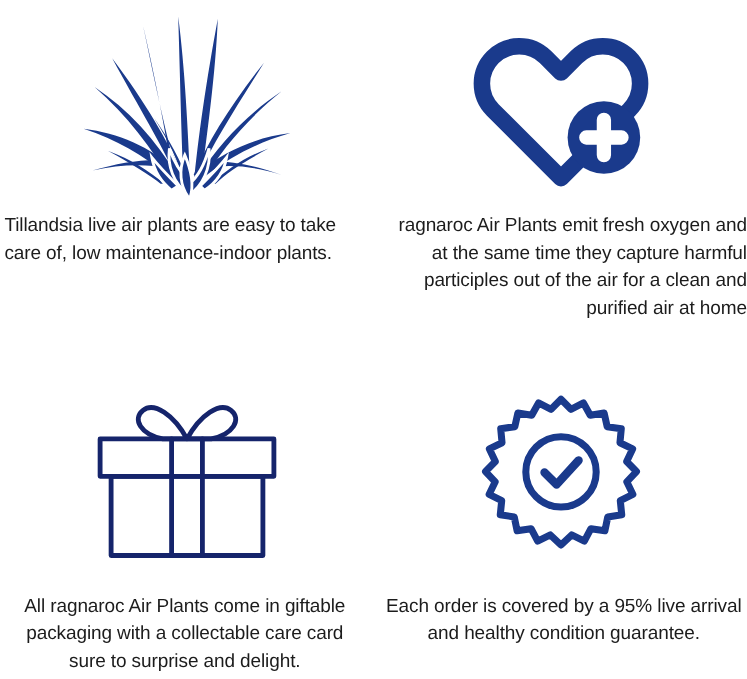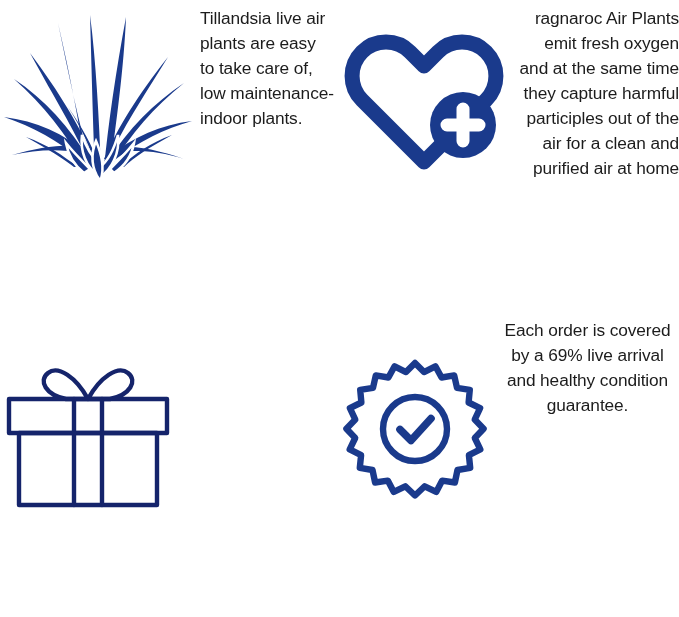--- a/index.html
+++ b/index.html
@@ -17,21 +17,21 @@
   .grid {
     width: 679px;
     height: 617px;
     display: grid;
     grid-template-columns: 340px 339px;
     grid-template-rows: 308px 309px;
   }
   .panel {
     position: relative;
     display: flex;
-    flex-direction: row;
+    flex-direction: column;
     box-sizing: border-box;
   }
   
   .icon-wrap {
     display: flex;
     align-items: center;
     justify-content: center;
   }
   .panel-plant .icon-wrap   { height: 182px; padding-top: 4px; }
   .panel-heart .icon-wrap   { height: 182px; padding-top: 4px; }
@@ -132,33 +132,34 @@
           <rect x="9" y="42" width="158" height="34"></rect>
 
           <path d="M74 42 L74 76 M102 42 L102 76"></path>
 
           <rect x="19" y="76" width="138" height="72"></rect>
 
           <path d="M74 76 L74 148 M102 76 L102 148"></path>
         </g>
       </svg>
     </div>
+    <div class="caption">All ragnaroc Air Plants come in giftable packaging with a collectable care card sure to surprise and delight.</div>
   </div>
 
   <div class="panel panel-badge">
     <div class="icon-wrap">
       <svg width="150" height="150" viewBox="0 0 150 150" aria-hidden="true">
 
         <path d="M75 5 L84.0 14.1 L95.4 8.3 L101.6 19.5 L114.2 17.4 L117.0 29.9 L129.8 31.8
                  L128.6 44.5 L140.1 50.1 L134.7 61.6 L143.6 70.7 L134.8 80.0 L140.3 91.4
                  L128.9 97.2 L130.2 109.9 L117.5 112.0 L114.9 124.5 L102.2 122.6 L96.2 133.9
                  L84.7 128.3 L75 137.5 L65.3 128.3 L53.8 133.9 L47.8 122.6 L35.1 124.5
                  L32.5 112.0 L19.8 109.9 L21.1 97.2 L9.7 91.4 L15.2 80.0 L6.4 70.7
                  L15.3 61.6 L9.9 50.1 L21.4 44.5 L20.2 31.8 L33.0 29.9 L35.8 17.4
                  L48.4 19.5 L54.6 8.3 L66.0 14.1 Z" fill="none" stroke="#1a3a8c" stroke-width="6.4" stroke-linejoin="round"></path>
         <circle cx="75" cy="71" r="32" fill="none" stroke="#1a3a8c" stroke-width="6.4"></circle>
         <path d="M60 71.5 L71 82.5 L91 60.5" fill="none" stroke="#1a3a8c" stroke-width="7.6" stroke-linecap="round" stroke-linejoin="round"></path>
       </svg>
     </div>
-    <div class="caption">Each order is covered by a 69% live arrival and healthy condition guarantee.</div>
+    <div class="caption">Each order is covered by a 95% live arrival and healthy condition guarantee.</div>
   </div>
 
 </div>
 
 </body></html>

